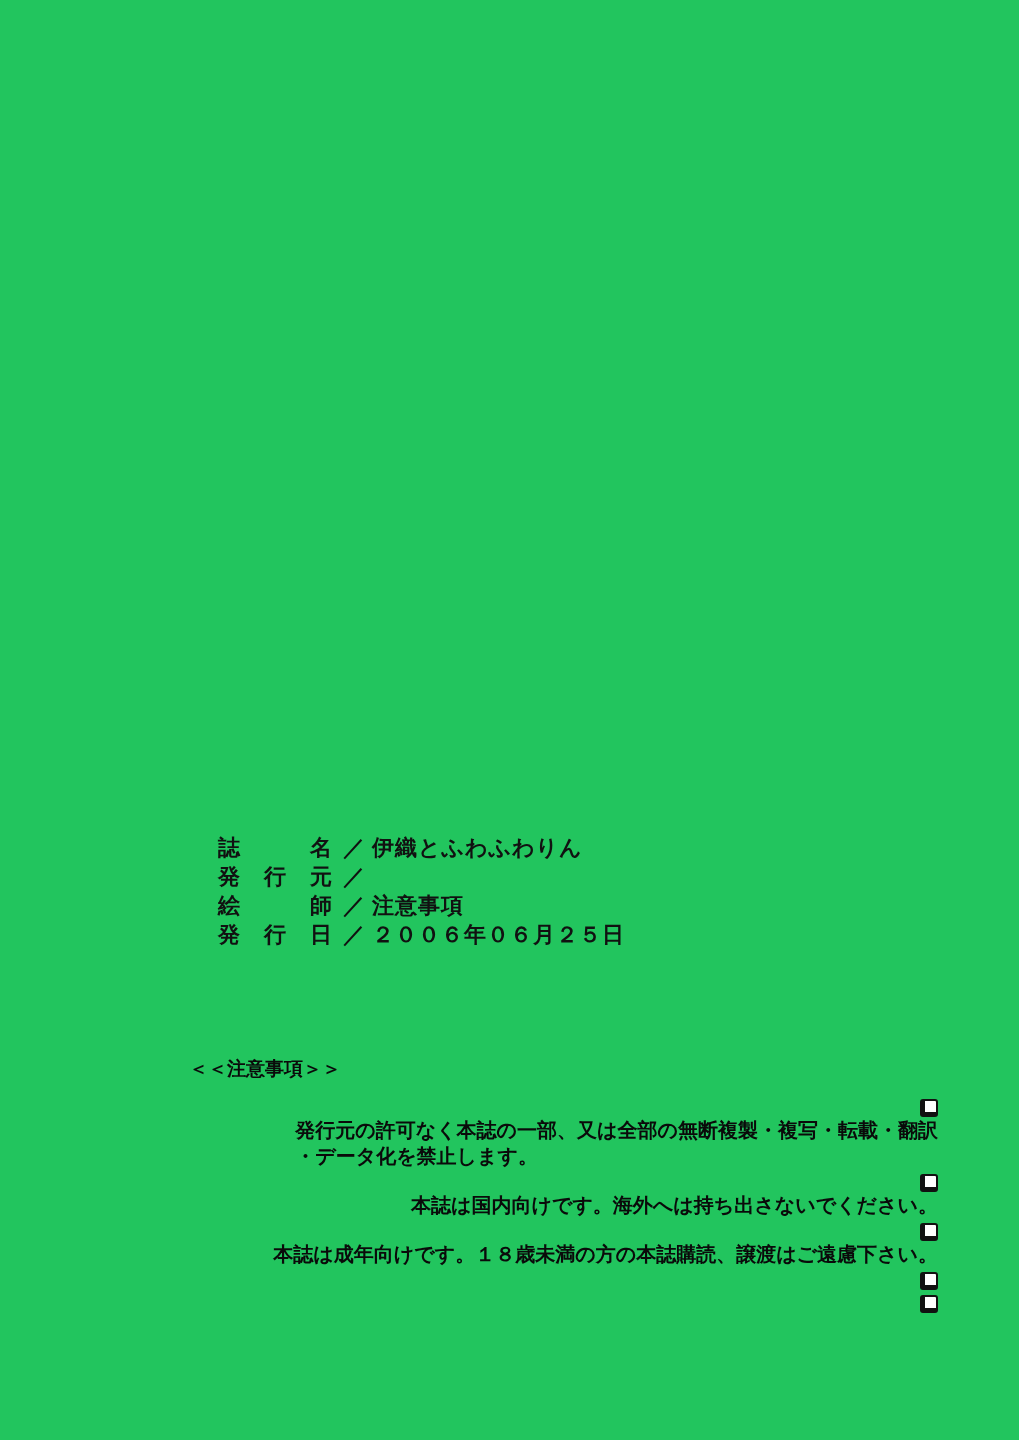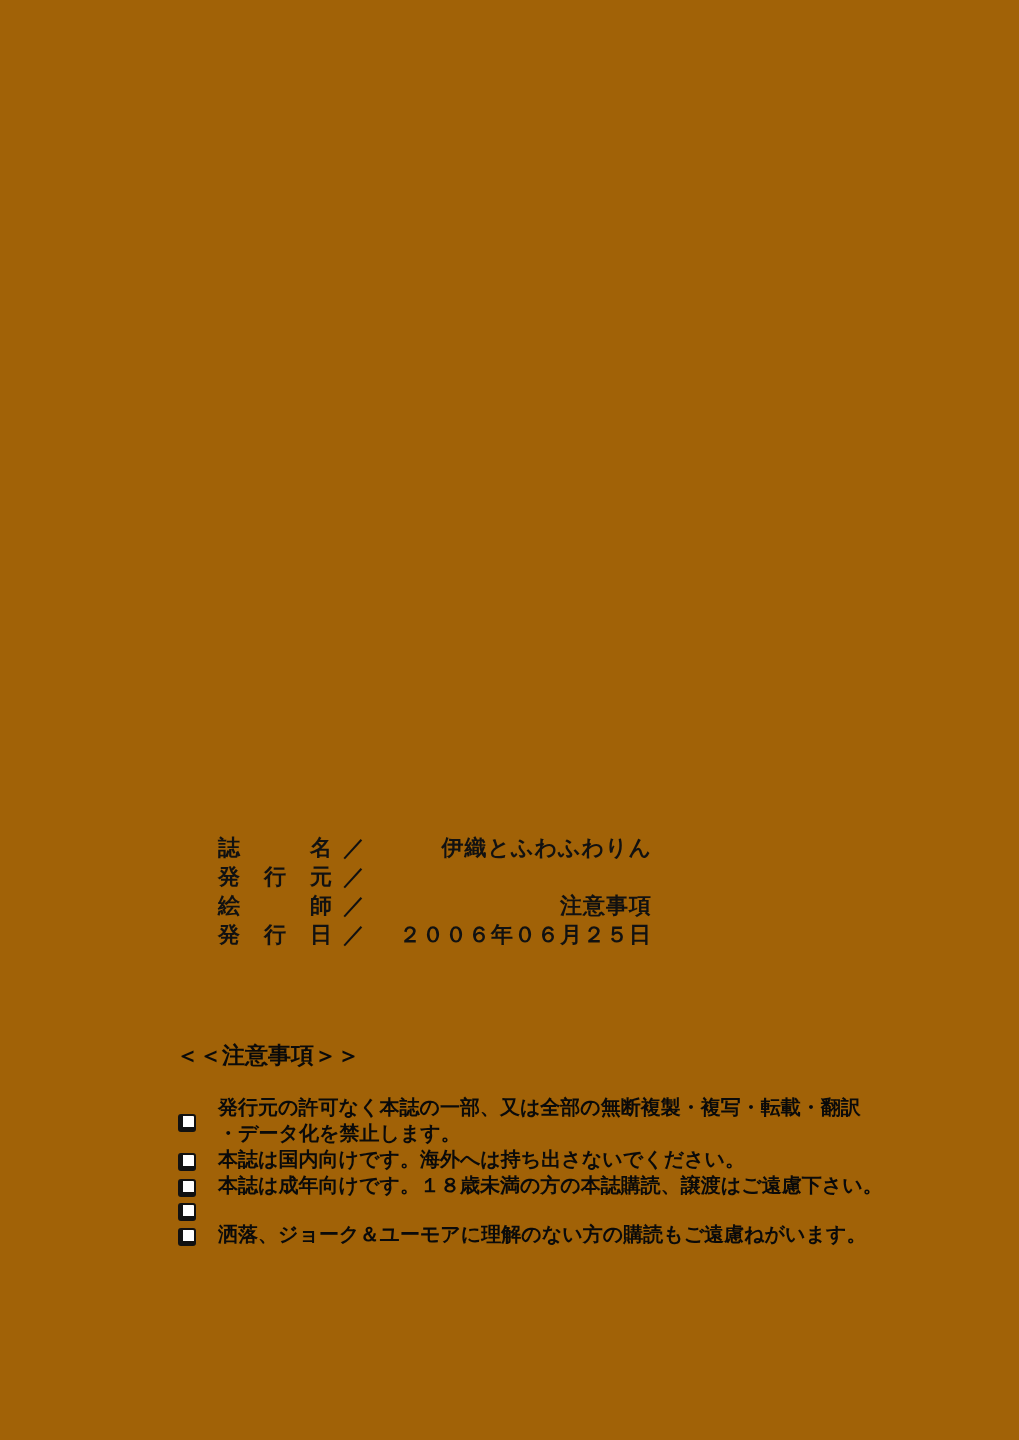--- a/index.html
+++ b/index.html
@@ -4,21 +4,21 @@
 <style>
   html, body {
     margin: 0;
     padding: 0;
     background: #ffffff;
   }
   .page {
     position: relative;
     width: 1019px;
     height: 1440px;
-    background: #a16207;
+    background: #22c55e;
     overflow: hidden;
     color: #0d0d0d;
   }
 
   
   .colophon {
     position: absolute;
     left: 218px;
     top: 833px;
     font-family: "Liberation Sans", "DejaVu Sans", sans-serif;
@@ -41,54 +41,55 @@
   }
   .info-slash {
     display: inline-block;
     width: 24px;
     margin-left: 10px;
     text-align: center;
   }
   .info-value {
     display: inline-block;
     width: 262px;
-    margin-left: 24px;
-    text-align: right;
+    margin-left: 6px;
+    text-align: left;
     letter-spacing: 1px;
   }
 
   
   .notices-heading {
     position: absolute;
     left: 176px;
     top: 1042px;
-    margin: 0;
+    margin: 13px;
     font-family: "Liberation Serif", "DejaVu Serif", serif;
     font-weight: bold;
-    font-size: 23px;
+    font-size: 19px;
     line-height: 28px;
     color: #0a0a0a;
     letter-spacing: 0px;
   }
   .notices-list {
     position: absolute;
     left: 178px;
     top: 1094px;
     width: 760px;
     margin: 0;
     padding: 0;
     list-style: none;
     font-family: "Liberation Serif", "DejaVu Serif", serif;
     font-weight: bold;
     font-size: 20px;
     color: #0a0a0a;
   }
   .notice-item {
     display: flex;
-    align-items: center;
+    align-items: flex-end;
+    flex-direction: column;
   }
   .notice-marker {
     flex: 0 0 auto;
     width: 11px;
     height: 11px;
     margin-top: 5px;
     border-style: solid;
     border-color: #111;
     border-top-width: 2px;
     border-right-width: 2px;
@@ -145,17 +146,16 @@
     </li>
     <li class="notice-item">
       <span class="notice-marker"></span>
       <span class="notice-text">本誌は成年向けです。１８歳未満の方の本誌購読、譲渡はご遠慮下さい。</span>
     </li>
     <li class="notice-item">
       <span class="notice-marker"></span>
     </li>
     <li class="notice-item">
       <span class="notice-marker"></span>
-      <span class="notice-text">洒落、ジョーク＆ユーモアに理解のない方の購読もご遠慮ねがいます。</span>
     </li>
   </ul>
 
 </div>
 
 </body></html>

